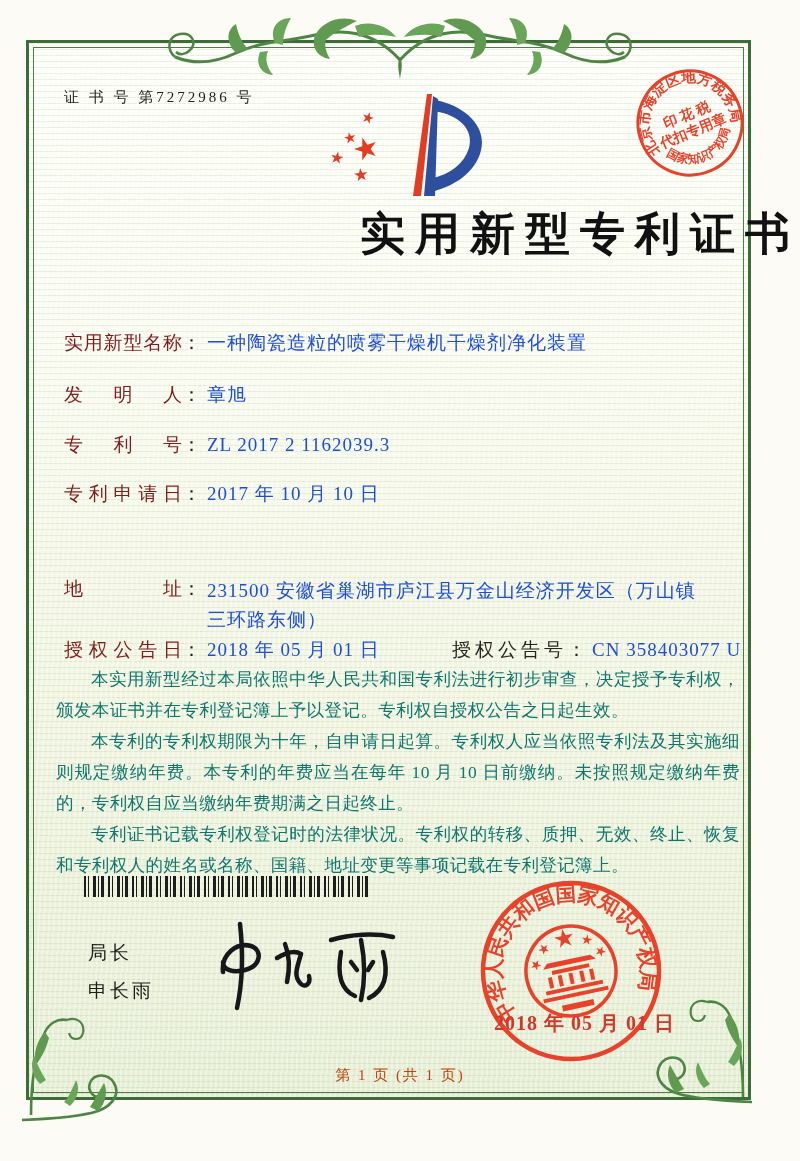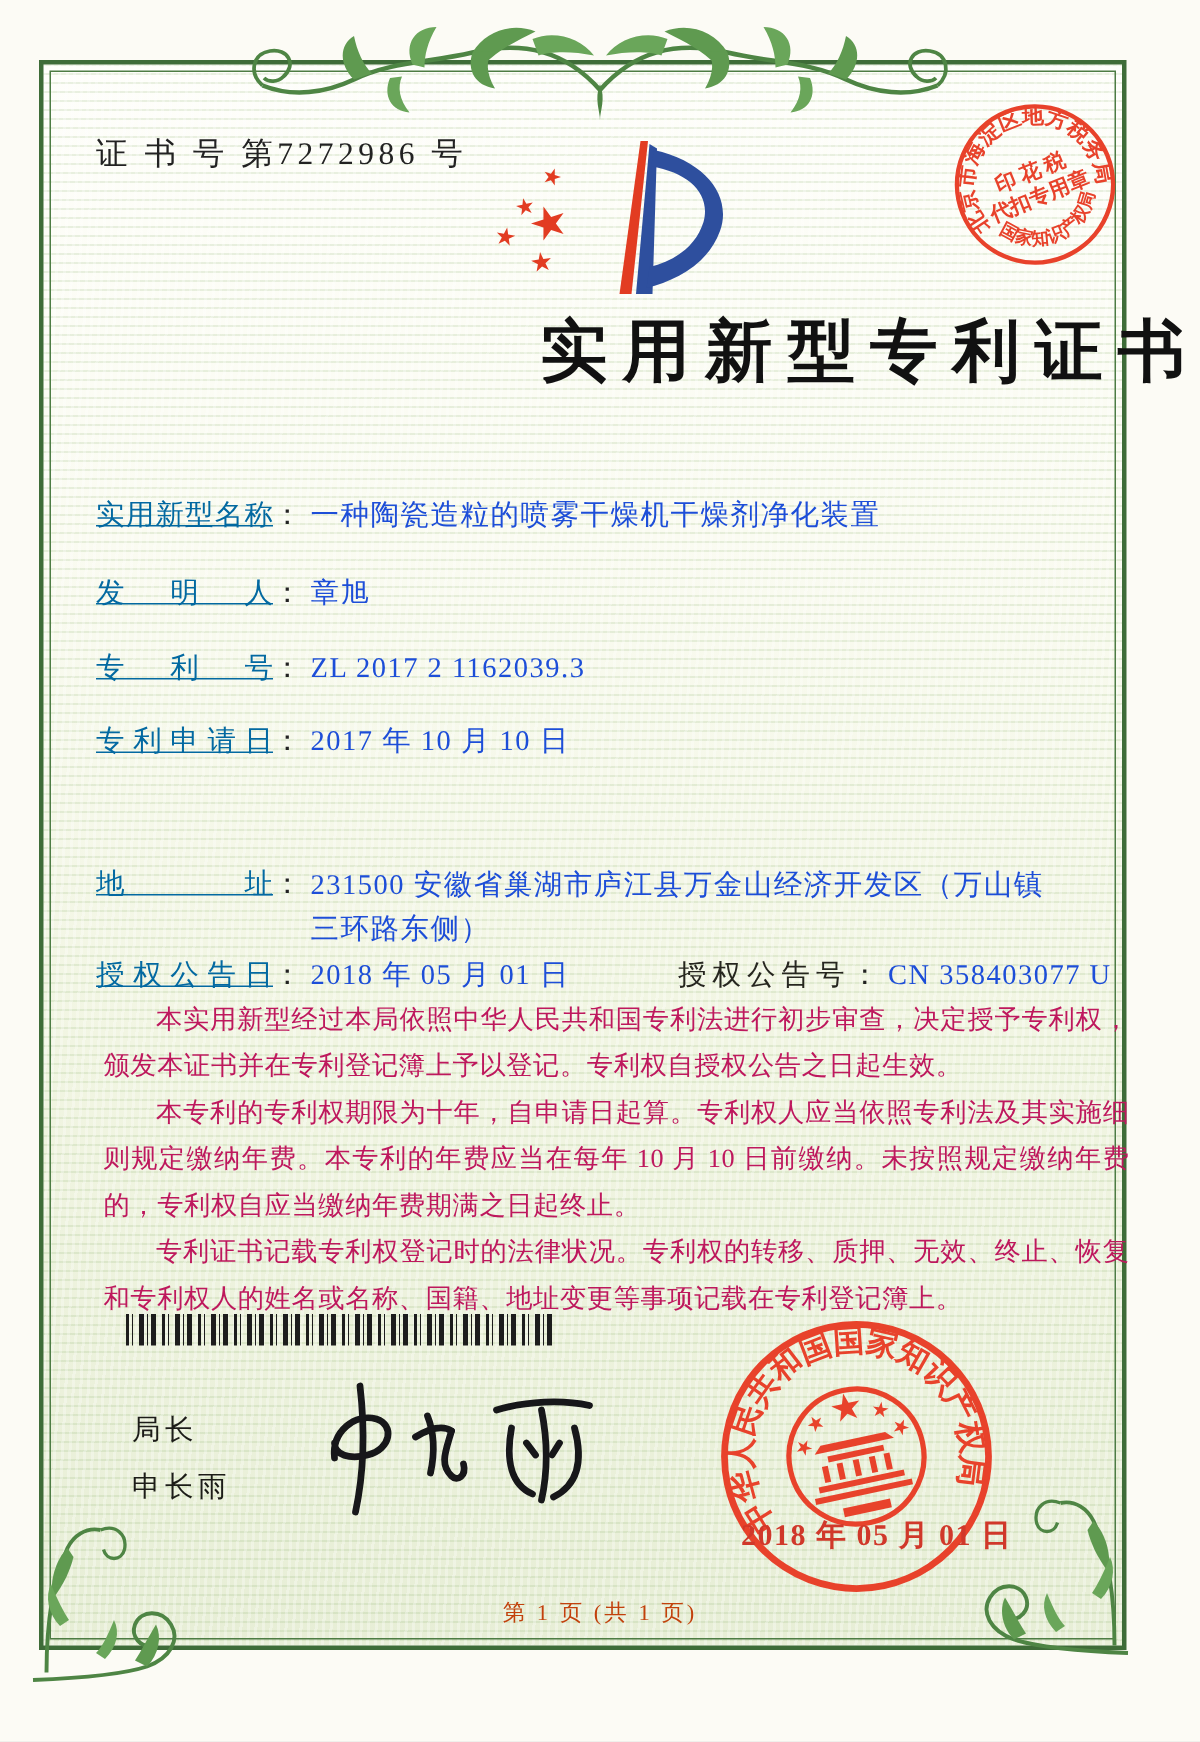--- a/index.html
+++ b/index.html
@@ -15,36 +15,36 @@
     background:
       repeating-linear-gradient(93deg, rgba(255,255,255,.30) 0 2px, rgba(255,255,255,0) 2px 5px),
       repeating-linear-gradient(180deg, rgba(148,184,122,.20) 0 1px, rgba(148,184,122,0) 1px 6px),
       linear-gradient(180deg,#fefefa 0%,#fafBf1 30%,#f1f5e2 62%,#e7eed6 100%);
   }
   .frame::before{
     content:"";position:absolute;left:4px;top:4px;right:4px;bottom:4px;
     border:1px solid #4d7c44;pointer-events:none;
   }
   .abs{position:absolute;}
-  .cert-no{left:64px;top:88px;font-size:21px;letter-spacing:3px;color:#222;}
+  .cert-no{left:64px;top:88px;font-size:15px;letter-spacing:3px;color:#222;}
   .title{
     left:0;right:0;top:204px;text-align:right;
     font-size:45px;font-weight:700;letter-spacing:10px;padding-left:10px;color:#111;
   }
   .field{left:64px;font-size:19px;white-space:nowrap;}
   .flabel{
     display:inline-block;width:118px;vertical-align:top;
-    text-align:justify;text-align-last:justify;color:#0369a1;text-decoration:underline;
+    text-align:justify;text-align-last:justify;color:#7f1d1d;
   }
   .fcolon{display:inline-block;margin-right:6px;color:#222;}
   .fvalue{display:inline-block;letter-spacing:1px;color:#1d4ed8;}
   .fvalue.wrap{white-space:normal;width:505px;line-height:29px;vertical-align:top;}
   .body-text{
-    left:69px;top:664px;width:684px;font-size:17.5px;line-height:31px;
-    color:#be185d;text-align:justify;letter-spacing:.4px;
+    left:56px;top:664px;width:684px;font-size:17.5px;line-height:31px;
+    color:#0f766e;text-align:justify;letter-spacing:.4px;
   }
   .body-text p{margin:0;text-indent:2em;}
   .barcode{
     left:84px;top:876px;width:284px;height:21px;
     background:repeating-linear-gradient(90deg,
       #1d1d1d 0 2px, transparent 2px 4px,
       #1d1d1d 4px 5px, transparent 5px 9px,
       #1d1d1d 9px 12px, transparent 12px 14px,
       #1d1d1d 14px 15px, transparent 15px 17px,
       #1d1d1d 17px 20px, transparent 20px 24px);

